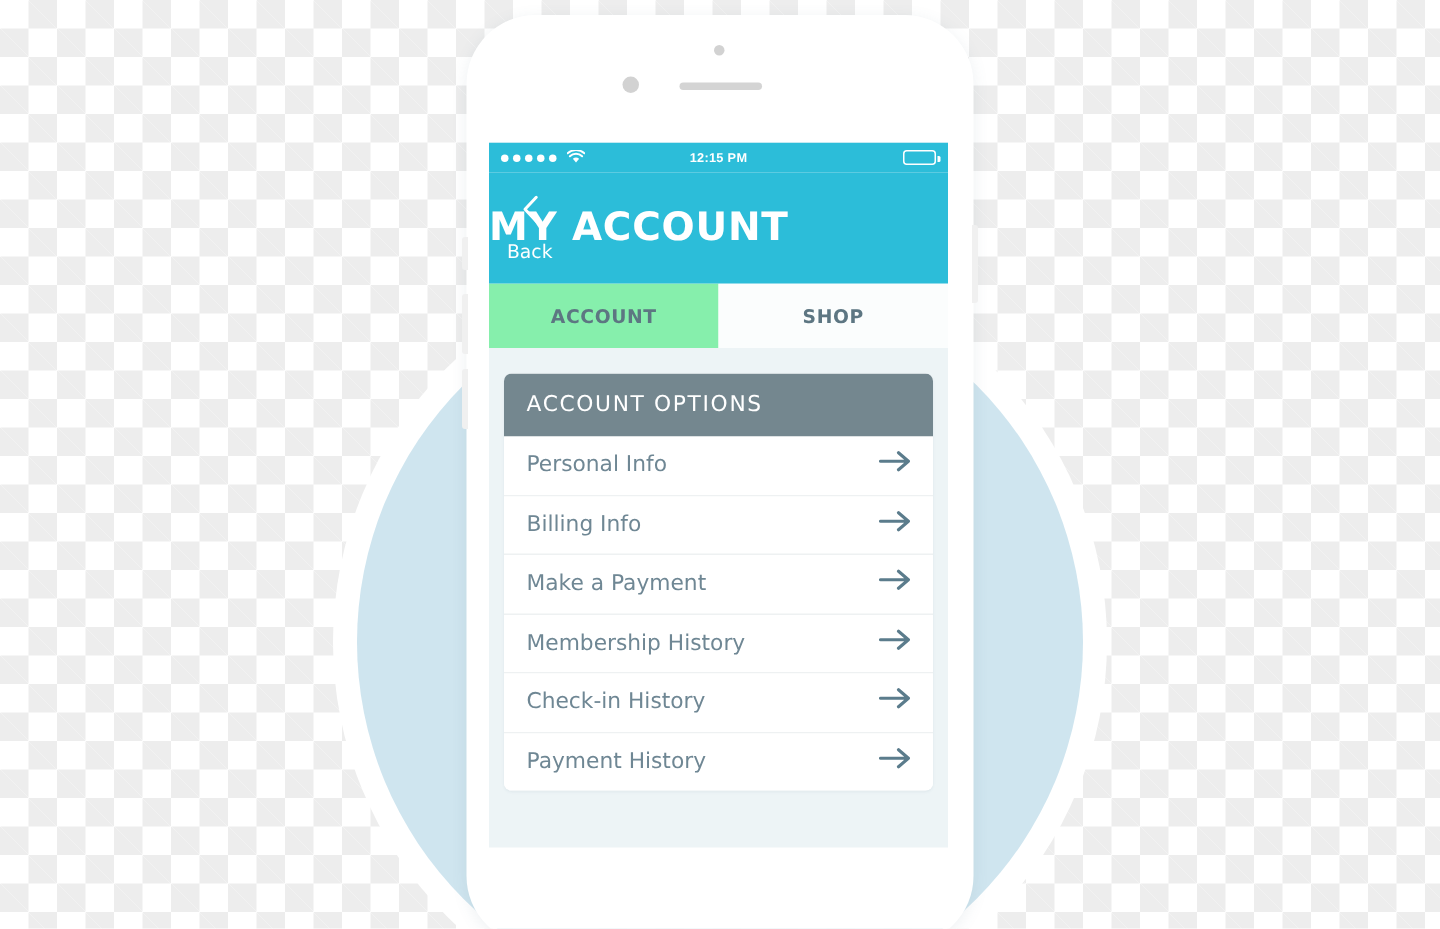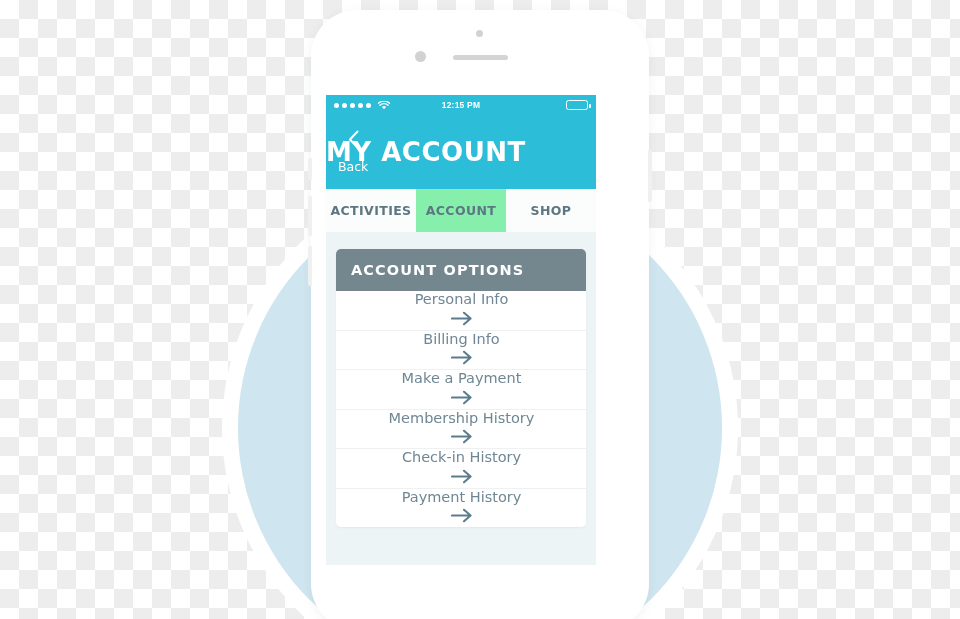--- a/index.html
+++ b/index.html
@@ -93,21 +93,21 @@
     height: 5px;
     border-radius: 3px;
     background: #d4d4d4;
   }
 
   
   .screen {
     position: absolute;
     left: 15px;
     top: 85px;
-    width: 270px;
+    width: 306px;
     height: 470px;
     background: #edf4f6;
     overflow: hidden;
   }
 
   
   .status-bar {
     height: 20px;
     background: #2cbdd9;
     display: flex;
@@ -212,35 +212,34 @@
     margin: 17px 10px 0 10px;
     border-radius: 5px;
     overflow: hidden;
     background: #ffffff;
     box-shadow: 0 1px 2px rgba(110,140,155,0.10);
   }
   .card-header {
     background: #74878f;
     color: #ffffff;
     font-size: 14.5px;
-    font-weight: bold;
+    font-weight: normal;
     letter-spacing: 1.1px;
     padding: 13px 15px;
     font-family: "DejaVu Sans", sans-serif;
   }
   .option-row {
     display: flex;
     align-items: center;
     justify-content: space-between;
     padding: 0 14px 0 15px;
     height: 38.5px;
     border-bottom: 1px solid #eef1f2;
     cursor: pointer;
     background: #ffffff;
-    flex-direction: column;
   }
   .option-row:last-child { border-bottom: none; text-align: center; }
   .option-label {
     font-size: 14.5px;
     color: #6f8794;
     font-family: "DejaVu Sans", sans-serif;
   }
   .arrow-icon { display: block; }
 </style>
 </head>
@@ -287,23 +286,20 @@
           <svg width="11" height="19" viewBox="0 0 11 19">
             <path d="M9.5 1.5 L2 9.5 L9.5 17.5" stroke="#ffffff" stroke-width="2" fill="none" stroke-linecap="round" stroke-linejoin="round"></path>
           </svg>
         </span>
         <span class="back-label">Back</span>
       </div>
       <div class="nav-title">MY ACCOUNT</div>
     </div>
 
     <div class="tab-bar">
-      <div class="tab">
-          <span>ACTIVITIES</span>
-        </div>
       <div class="tab active">
           <span>ACCOUNT</span>
         </div>
       <div class="tab">
           <span>SHOP</span>
         </div>
     </div>
 
     <div class="card">
       <div class="card-header">ACCOUNT  OPTIONS</div>

